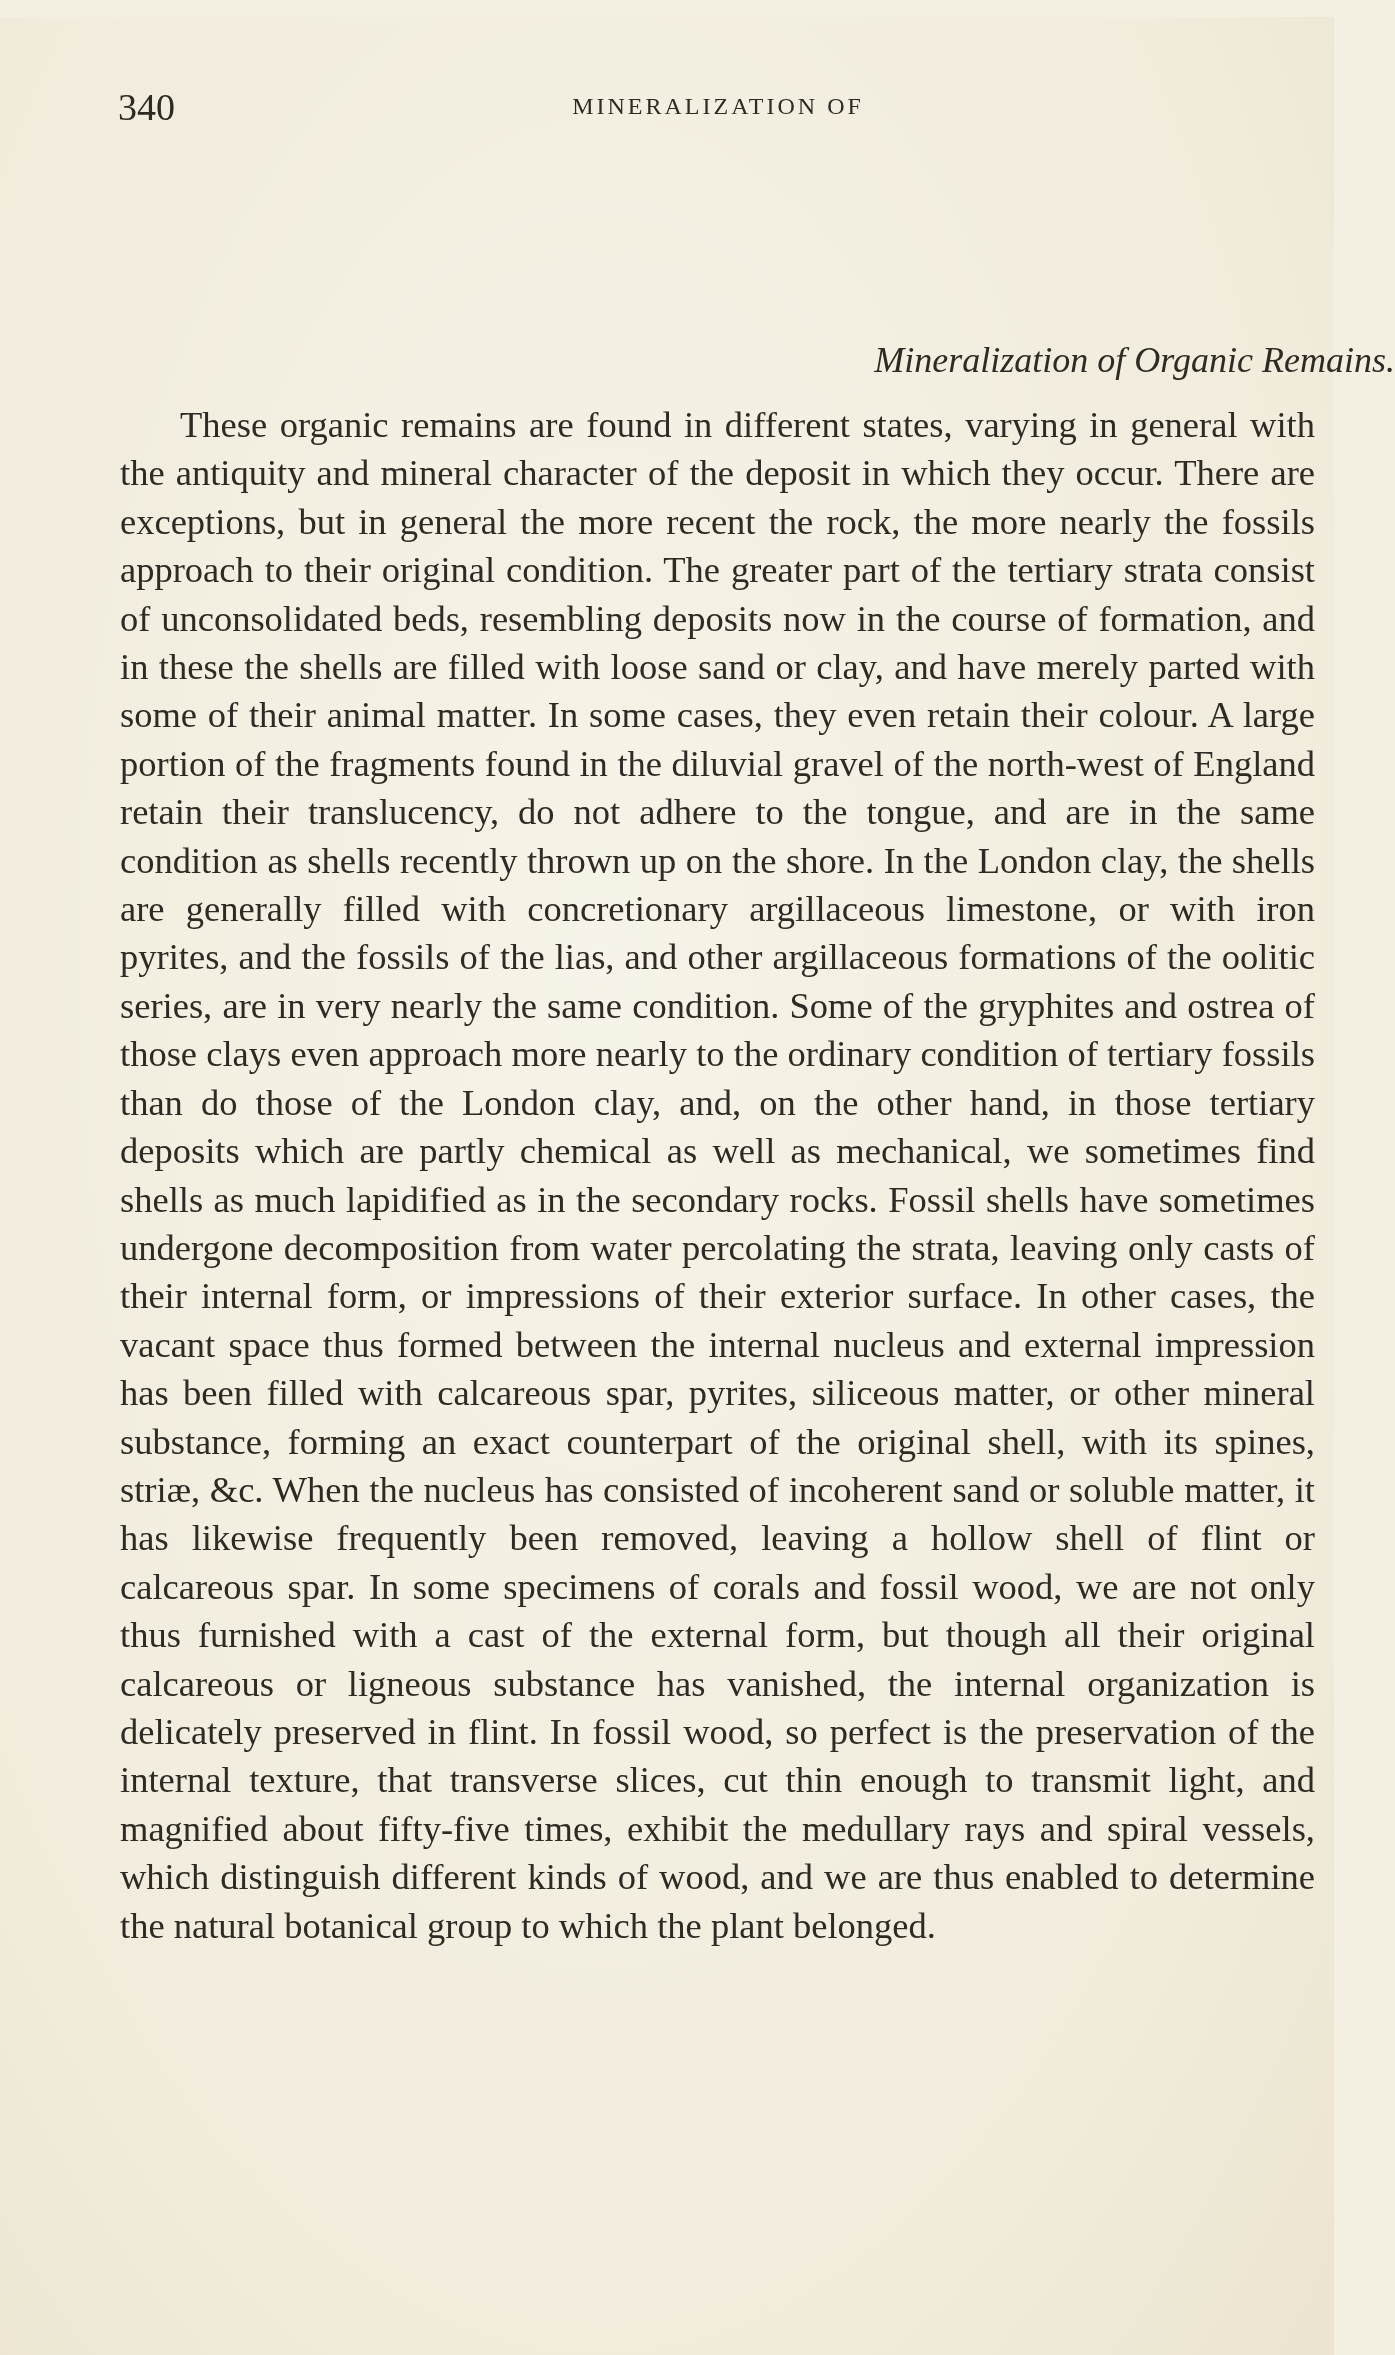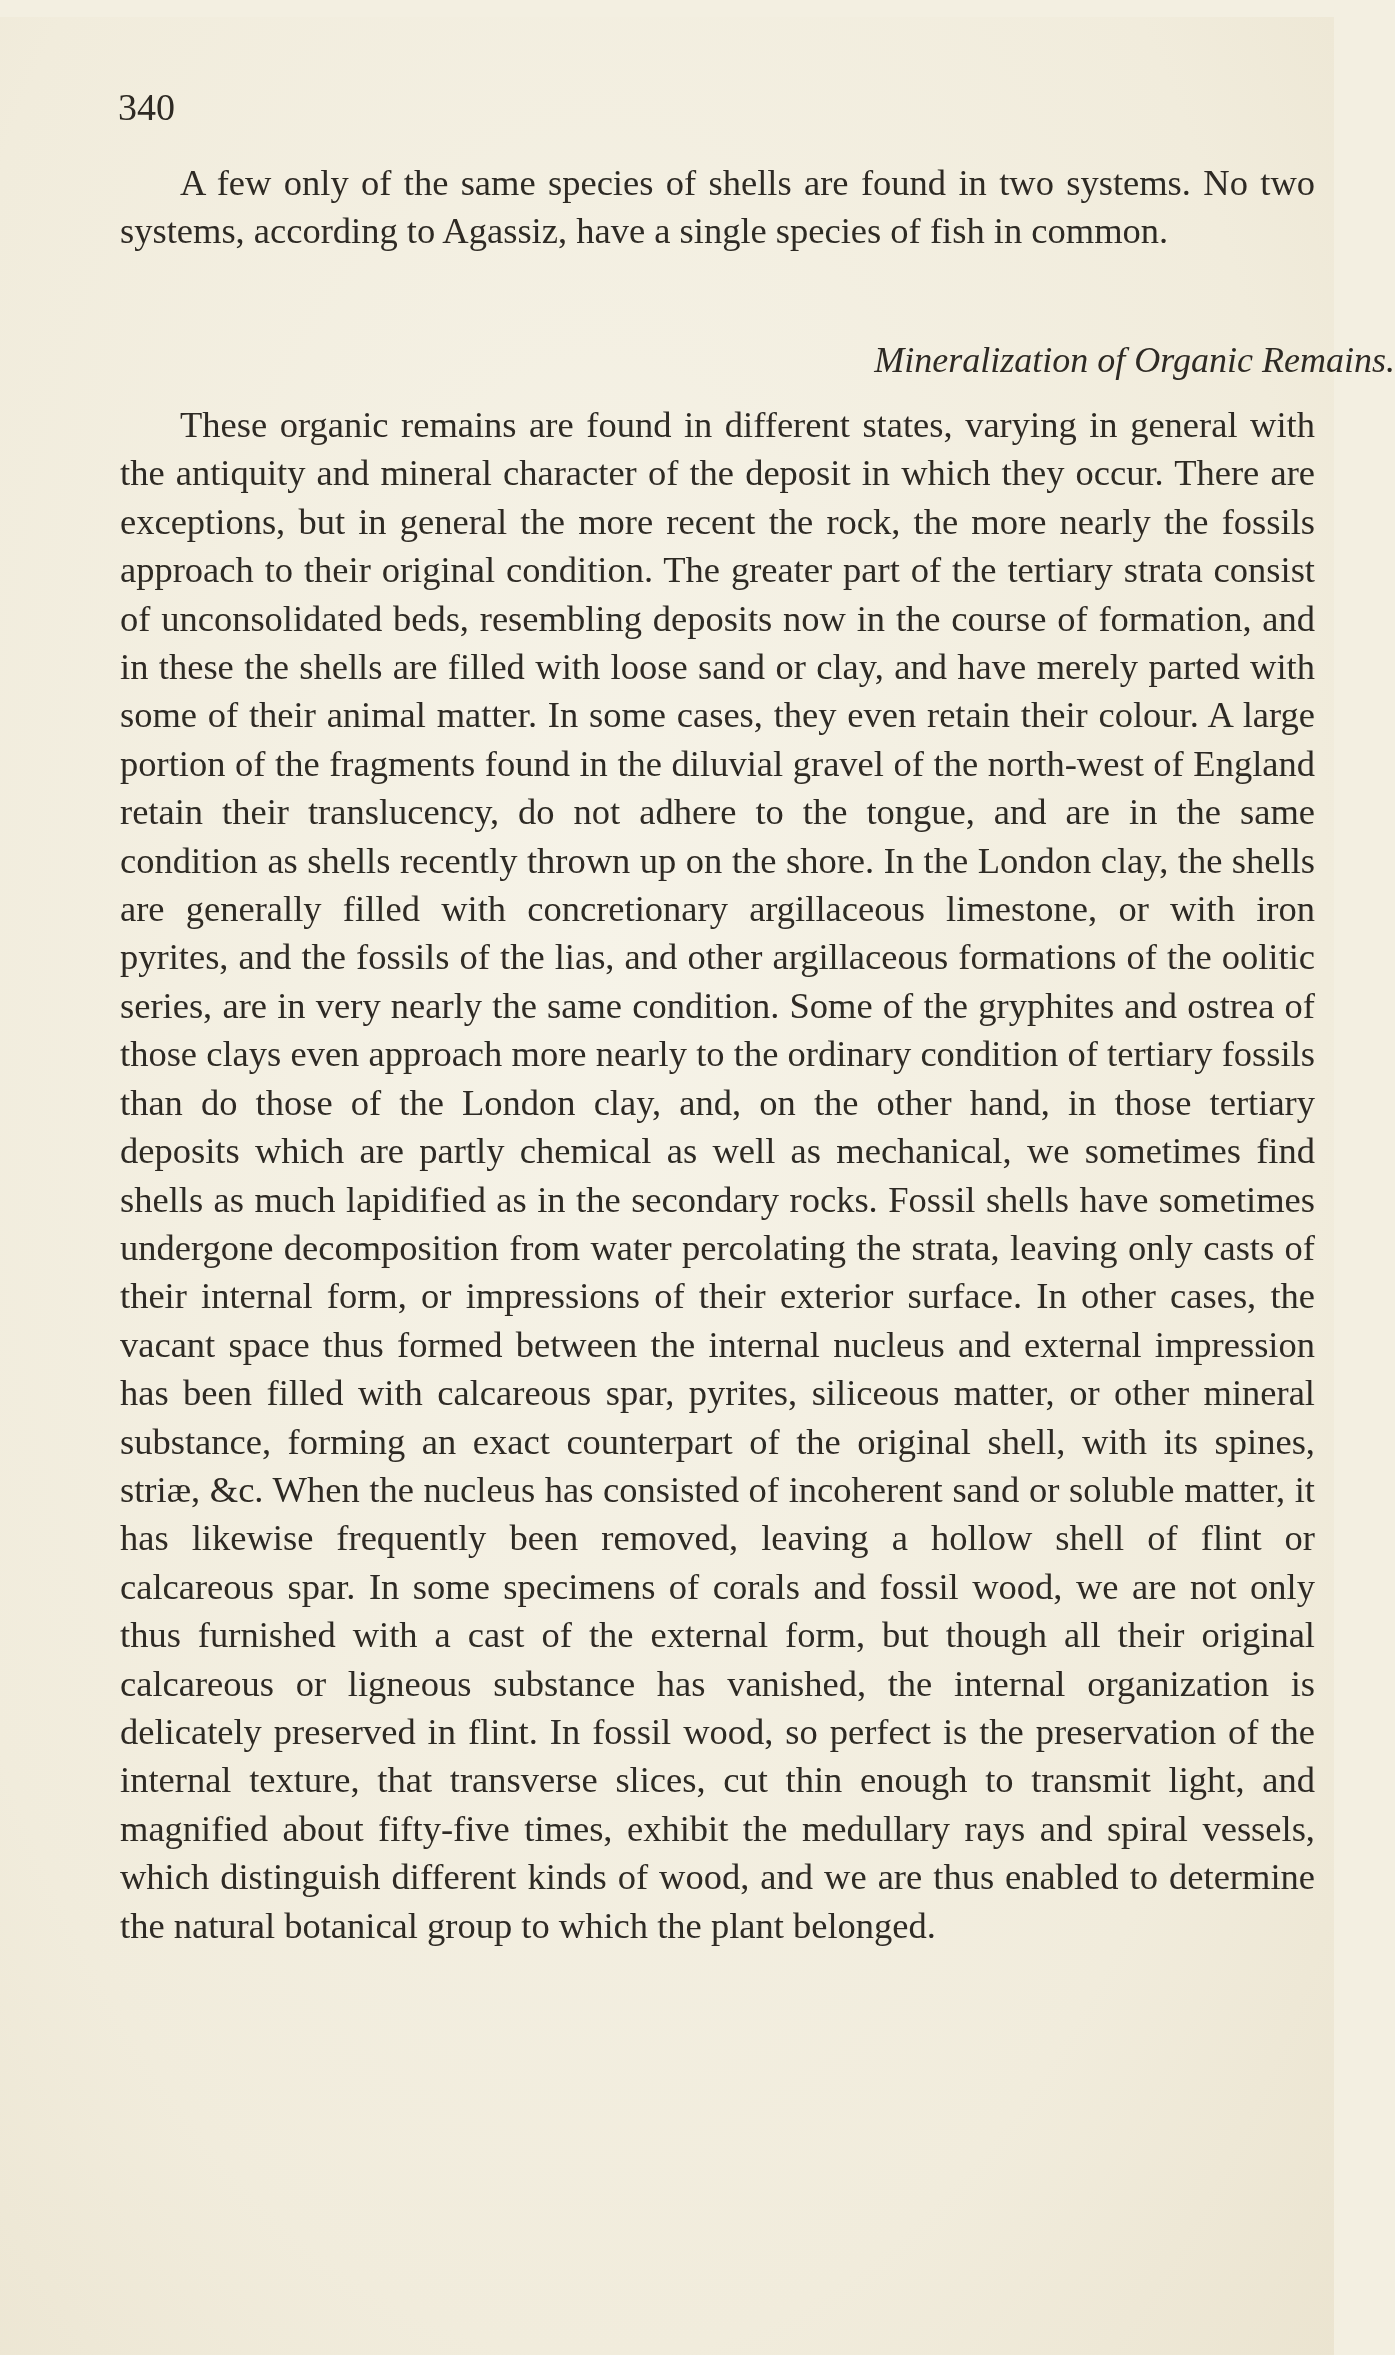--- a/index.html
+++ b/index.html
@@ -15,21 +15,19 @@
   .heading{position:absolute;top:322px;left:0;width:1395px;text-align:right;font-style:italic;font-size:36px;}
   .p2{top:384px;}
   .body p{margin:0;text-indent:60px;}
 </style>
 </head>
 <body>
 
 <div class="page">
   <div class="header">
     <span class="pnum">340</span>
-  </div>
-  <div class="body p1">
-    <p>A few only of the same species of shells are found in two systems. No two systems, according to Agassiz, have a single species of fish in common.</p>
+    <div class="running">MINERALIZATION OF</div>
   </div>
   <div class="heading">Mineralization of Organic Remains.</div>
   <div class="body p2">
     <p>These organic remains are found in different states, varying in general with the antiquity and mineral character of the deposit in which they occur. There are exceptions, but in general the more recent the rock, the more nearly the fossils approach to their original condition. The greater part of the tertiary strata consist of unconsolidated beds, resembling deposits now in the course of formation, and in these the shells are filled with loose sand or clay, and have merely parted with some of their animal matter. In some cases, they even retain their colour. A large portion of the fragments found in the diluvial gravel of the north-west of England retain their translucency, do not adhere to the tongue, and are in the same condition as shells recently thrown up on the shore. In the London clay, the shells are generally filled with concretionary argillaceous limestone, or with iron pyrites, and the fossils of the lias, and other argillaceous formations of the oolitic series, are in very nearly the same condition. Some of the gryphites and ostrea of those clays even approach more nearly to the ordinary condition of tertiary fossils than do those of the London clay, and, on the other hand, in those tertiary deposits which are partly chemical as well as mechanical, we sometimes find shells as much lapidified as in the secondary rocks. Fossil shells have sometimes undergone decomposition from water percolating the strata, leaving only casts of their internal form, or impressions of their exterior surface. In other cases, the vacant space thus formed between the internal nucleus and external impression has been filled with calcareous spar, pyrites, siliceous matter, or other mineral substance, forming an exact counterpart of the original shell, with its spines, striæ, &amp;c. When the nucleus has consisted of incoherent sand or soluble matter, it has likewise frequently been removed, leaving a hollow shell of flint or calcareous spar. In some specimens of corals and fossil wood, we are not only thus furnished with a cast of the external form, but though all their original calcareous or ligneous substance has vanished, the internal organization is delicately preserved in flint. In fossil wood, so perfect is the preservation of the internal texture, that transverse slices, cut thin enough to transmit light, and magnified about fifty-five times, exhibit the medullary rays and spiral vessels, which distinguish different kinds of wood, and we are thus enabled to determine the natural botanical group to which the plant belonged.</p>
   </div>
 </div>
 
 </body></html>

